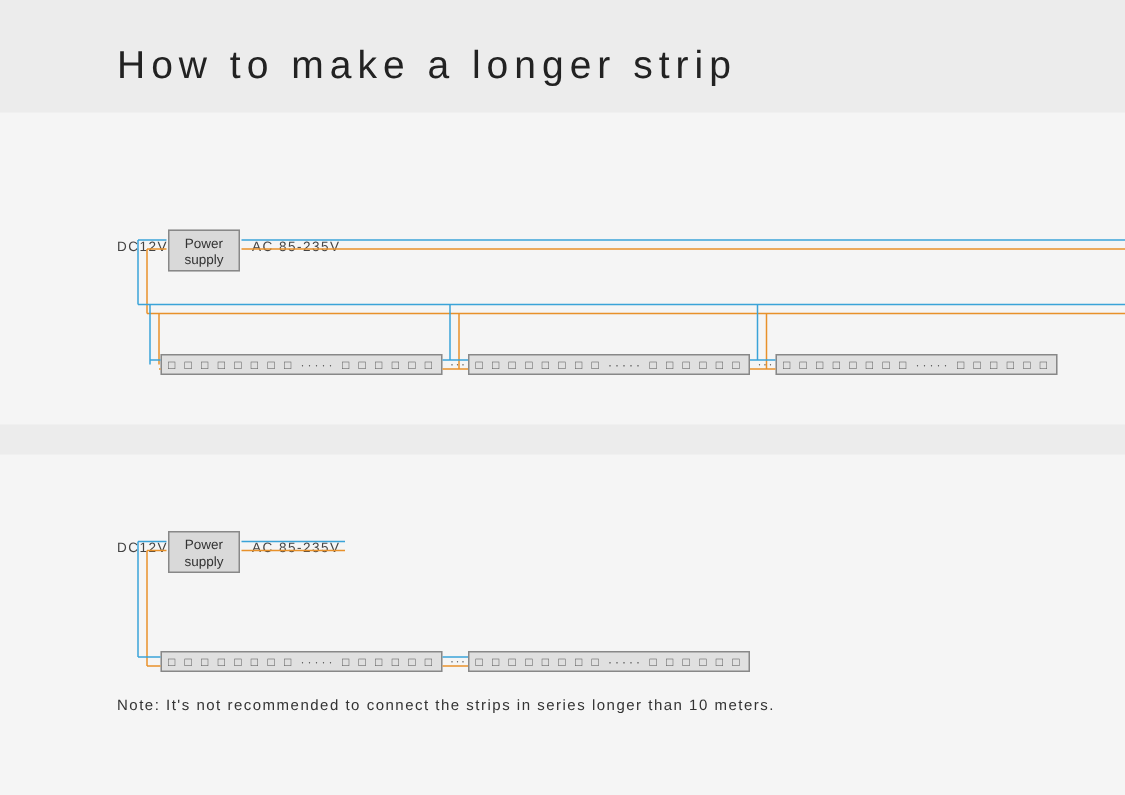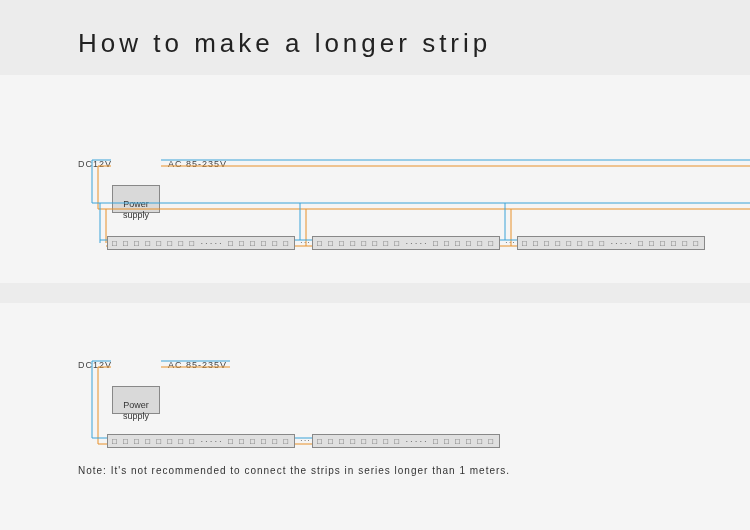--- a/index.html
+++ b/index.html
@@ -40,23 +40,22 @@
   }
   .power-box {
     position: absolute;
     width: 48px;
     height: 28px;
     background: #d9d9d9;
     border: 1px solid #888;
     font-size: 9px;
     line-height: 11px;
     text-align: center;
-    padding-top: 13px;
+    padding-top: 3px;
     color: #333;
-    margin-top: 32px;
   }
   .strip {
     position: absolute;
     height: 14px;
     background: #e0e0e0;
     border: 1px solid #888;
     font-size: 8px;
     letter-spacing: 2px;
     color: #555;
     display: flex;
@@ -113,21 +112,21 @@
 
 
   <div class="small-label" style="left:78px; top:360px;">DC12V</div>
   <div class="power-box" style="left:112px; top:354px;">Power supply</div>
   <div class="small-label" style="left:168px; top:360px;">AC 85-235V</div>
 
   <div class="strip" style="left:107px; top:434px; width:188px;">□ □ □ □ □ □ □ □ □  ·····  □ □ □ □ □ □ □</div>
   <div class="strip" style="left:312px; top:434px; width:188px;">□ □ □ □ □ □ □ □ □  ·····  □ □ □ □ □ □ □</div>
   <div class="dots" style="left:300px; top:436px;">···</div>
 
-  <div class="note" style="left:78px; top:465px;">Note: It's not recommended to connect the strips in series longer than 1 meters.</div>
+  <div class="note" style="left:78px; top:465px;">Note: It's not recommended to connect the strips in series longer than 10 meters.</div>
 
   <svg class="wires">
 
     <line x1="161" y1="160" x2="750" y2="160" stroke="#3aa3d8" stroke-width="1"></line>
     <line x1="161" y1="166" x2="750" y2="166" stroke="#e8912a" stroke-width="1"></line>
 
     <line x1="111" y1="160" x2="92" y2="160" stroke="#3aa3d8" stroke-width="1"></line>
     <line x1="111" y1="166" x2="98" y2="166" stroke="#e8912a" stroke-width="1"></line>
     <line x1="92" y1="160" x2="92" y2="203" stroke="#3aa3d8" stroke-width="1"></line>
     <line x1="98" y1="166" x2="98" y2="209" stroke="#e8912a" stroke-width="1"></line>

